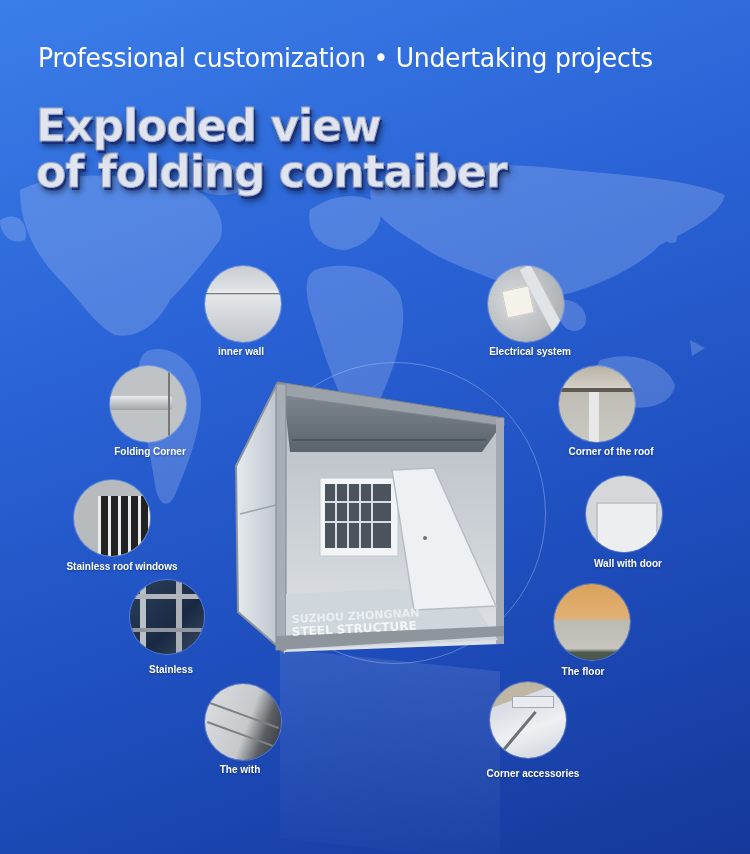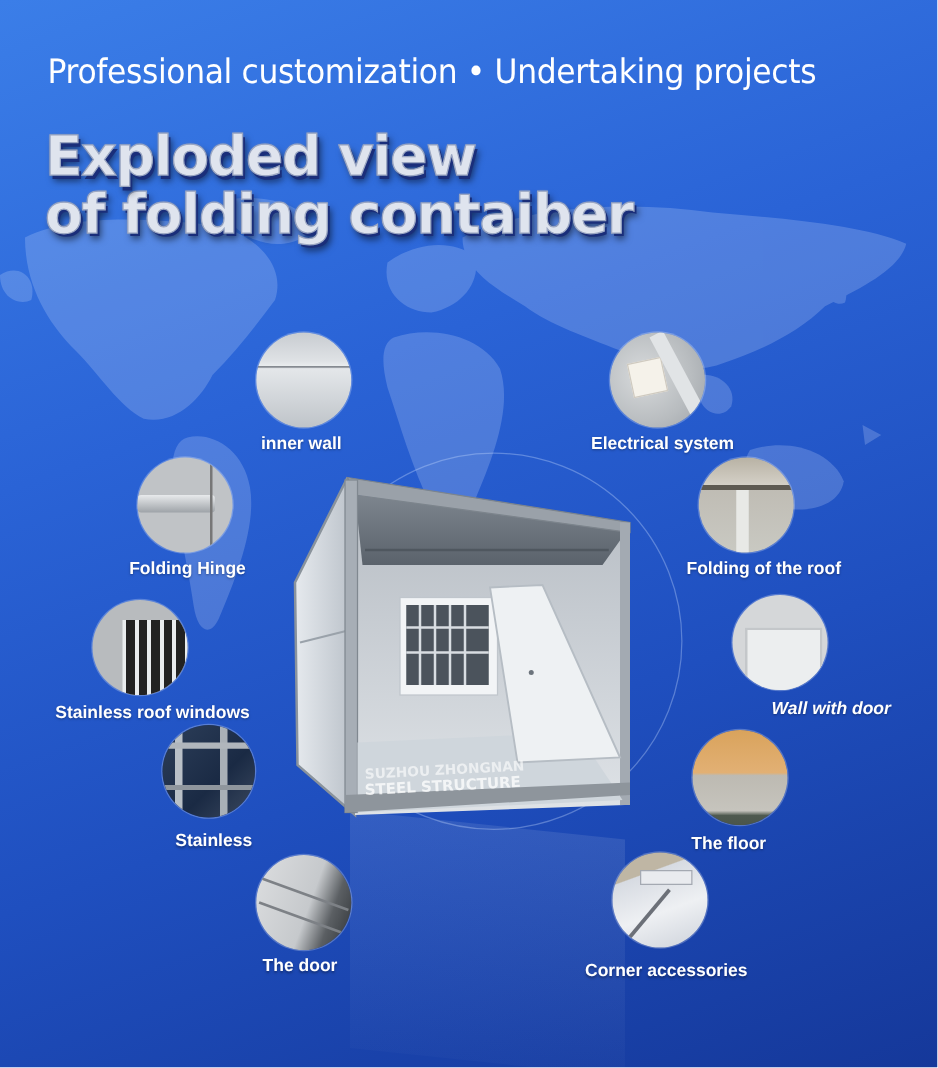--- a/index.html
+++ b/index.html
@@ -32,21 +32,21 @@
     position:absolute; left:280px; top:660px; width:220px; height:190px; opacity:0.12;
     background: linear-gradient(180deg, #cfd8ea, rgba(200,210,230,0.2));
     transform: skewY(6deg);
   }
   .container-img { position:absolute; left:232px; top:374px; width:288px; height:284px; }
   .circle {
     position:absolute; border-radius:50%; overflow:hidden;
     box-shadow: 0 0 0 1px rgba(255,255,255,0.25);
   }
   .label {
-    position:absolute; color:#fff; font-size:14px; font-weight:bold; white-space:nowrap;
+    position:absolute; color:#fff; font-size:10px; font-weight:bold; white-space:nowrap;
     transform: translateX(-50%); text-shadow: 0 1px 2px rgba(0,0,0,0.35);
     font-family:"Liberation Sans", sans-serif;
   }
   .watermark { font-family:"DejaVu Sans", sans-serif; font-weight:bold; }
 </style>
 </head>
 <body>
 
 <div class="page">
 
@@ -131,54 +131,54 @@
   <div class="circle" style="left:488px;top:266px;width:76px;height:76px;background:radial-gradient(circle at 35% 45%,#f2efe6 0 16%,#cfd2d4 17%,#b8bcbf 60%,#9ea3a8 100%);">
     <div style="position:absolute;left:16px;top:22px;width:26px;height:26px;background:#f5f2ea;border:1px solid #cfcac0;transform:rotate(-12deg);"></div>
     <div style="position:absolute;left:52px;top:-4px;width:12px;height:90px;background:#e1e4e6;transform:rotate(-28deg);"></div>
   </div>
   <div class="label" style="left:530px;top:346px;">Electrical system</div>
 
   <div class="circle" style="left:110px;top:366px;width:76px;height:76px;background:#c0c3c6;">
     <div style="position:absolute;left:0;top:30px;width:62px;height:14px;background:linear-gradient(180deg,#e8eaec,#9ea3a8);border-radius:3px;"></div>
     <div style="position:absolute;left:58px;top:0;width:2px;height:76px;background:#777;"></div>
   </div>
-  <div class="label" style="left:150px;top:446px;">Folding Hinge</div>
+  <div class="label" style="left:150px;top:446px;">Folding Corner</div>
 
   <div class="circle" style="left:559px;top:366px;width:76px;height:76px;background:linear-gradient(180deg,#b8b2a4 0%,#d5d1c8 30%,#bfbcb4 32%,#c9c9c2 100%);">
     <div style="position:absolute;left:30px;top:24px;width:10px;height:52px;background:#e8e9e6;"></div>
     <div style="position:absolute;left:0;top:22px;width:76px;height:4px;background:#5e5a52;"></div>
   </div>
-  <div class="label" style="left:611px;top:446px;">Folding of the roof</div>
+  <div class="label" style="left:611px;top:446px;">Corner of the roof</div>
 
   <div class="circle" style="left:74px;top:480px;width:76px;height:76px;background:#b8bbbe;">
     <div style="position:absolute;left:24px;top:16px;width:52px;height:60px;background:repeating-linear-gradient(90deg,#e9ecee 0 3px,#222 3px 10px);"></div>
   </div>
   <div class="label" style="left:122px;top:561px;">Stainless roof windows</div>
 
   <div class="circle" style="left:586px;top:476px;width:76px;height:76px;background:#d5d7d9;">
     <div style="position:absolute;left:10px;top:26px;width:58px;height:54px;background:#eceeef;border:2px solid #c4c7ca;"></div>
   </div>
-  <div class="label" style="left:665px;top:558px;font-style:italic;">Wall with door</div>
+  <div class="label" style="left:628px;top:558px;">Wall with door</div>
 
   <div class="circle" style="left:130px;top:580px;width:74px;height:74px;background:linear-gradient(135deg,#2d3f5a,#1a2a44 60%,#3c4a60);">
     <div style="position:absolute;left:10px;top:0;width:6px;height:74px;background:#b9c0c7;"></div>
     <div style="position:absolute;left:46px;top:0;width:6px;height:74px;background:#a9b0b7;"></div>
     <div style="position:absolute;left:0;top:14px;width:74px;height:5px;background:#b0b6bc;"></div>
     <div style="position:absolute;left:0;top:48px;width:74px;height:4px;background:#8f969d;"></div>
   </div>
   <div class="label" style="left:171px;top:664px;">Stainless</div>
 
   <div class="circle" style="left:554px;top:584px;width:76px;height:76px;background:linear-gradient(180deg,#d9a35c 0%,#e2b074 45%,#bdbab2 48%,#c6c4bd 85%,#4f5a4f 90%,#4a554a 100%);"></div>
   <div class="label" style="left:583px;top:666px;">The floor</div>
 
   <div class="circle" style="left:205px;top:684px;width:76px;height:76px;background:linear-gradient(110deg,#2b2f33 0 10%,#d8dadc 11%,#c6c9cc 55%,#5b5f63 75%,#2f3337 100%);">
     <div style="position:absolute;left:0;top:30px;width:76px;height:2px;background:#7d8186;transform:rotate(20deg);"></div>
     <div style="position:absolute;left:0;top:50px;width:76px;height:2px;background:#7d8186;transform:rotate(20deg);"></div>
   </div>
-  <div class="label" style="left:240px;top:764px;">The door</div>
+  <div class="label" style="left:240px;top:764px;">The with</div>
 
   <div class="circle" style="left:490px;top:682px;width:76px;height:76px;background:linear-gradient(160deg,#bfb6a4 0 25%,#d7dbe2 26%,#eef0f3 60%,#cdd2da 100%);">
     <div style="position:absolute;left:22px;top:14px;width:40px;height:10px;background:#e9ebef;border:1px solid #a4a9b2;"></div>
     <div style="position:absolute;left:28px;top:24px;width:3px;height:50px;background:#6c7078;transform:rotate(40deg);"></div>
   </div>
   <div class="label" style="left:533px;top:768px;">Corner accessories</div>
 
 </div>
 
 </body></html>

